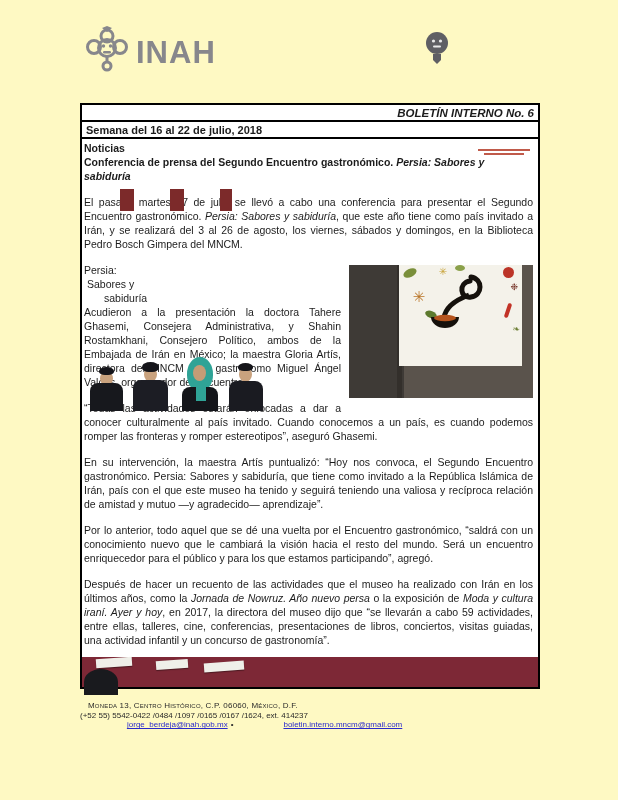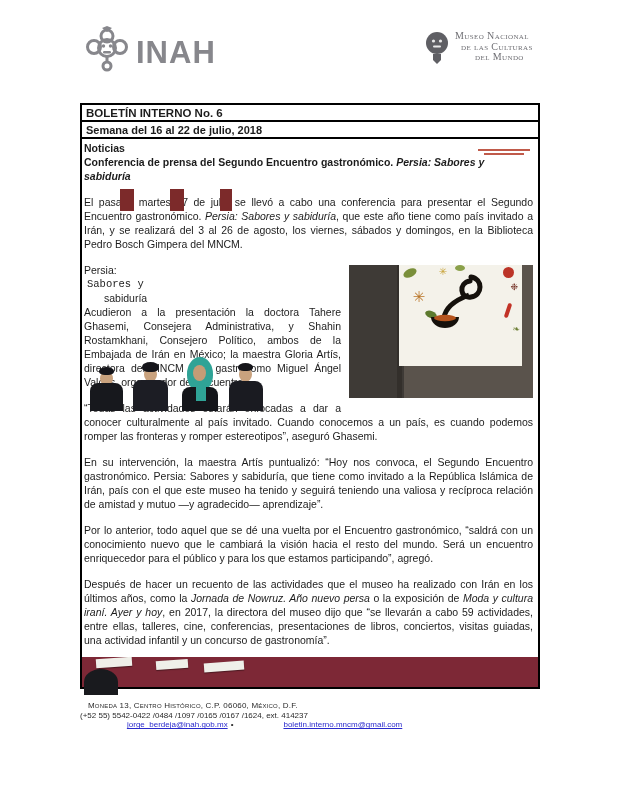--- a/index.html
+++ b/index.html
@@ -1,33 +1,33 @@
 <!DOCTYPE html>
 <html><head>
 <meta charset="utf-8">
 <style>
   * { margin:0; padding:0; box-sizing:border-box; }
   html,body { background:#e8e8e8; }
   .page {
-    position:relative; width:618px; height:800px; background:#ffffff;
+    position:relative; width:618px; height:800px; background:#fef9c3;
     margin:0 auto; overflow:hidden;
     font-family:"Liberation Sans", sans-serif; color:#1c1c1c;
   }
 
   
   .inah-logo { position:absolute; left:84px; top:26px; display:flex; align-items:center; gap:6px; }
   .inah-word { font-size:31px; font-weight:bold; color:#87878c; letter-spacing:1px; line-height:1; }
   .mncm-logo { position:absolute; left:424px; top:31px; display:flex; align-items:flex-start; gap:5px; }
   .mncm-text { font-family:"Liberation Serif", serif; font-variant:small-caps; color:#6e6e73; font-size:10px; line-height:10.5px; letter-spacing:0.4px; }
   .mncm-text .l2 { margin-left:6px; }
   .mncm-text .l3 { margin-left:20px; }
 
   
   .doc-table { position:absolute; left:80px; top:103px; width:460px; border:2px solid #000; background:#fff; }
-  .row-title { border-bottom:2px solid #000; text-align:left; font-weight:bold; font-size:11.5px; padding:2px 4px 1px; }
+  .row-title { border-bottom:2px solid #000; text-align:right; font-weight:bold; font-size:11.5px; padding:2px 4px 1px;font-style:italic; }
   .row-week  { border-bottom:2px solid #000; font-weight:bold; font-size:11px; padding:2px 4px 1px; }
   .row-body  { padding:2px 5px 0 2px; height:548px; overflow:hidden; font-size:10.5px; line-height:14px; text-align:justify; }
   .sec-head  { font-weight:bold; text-align:left; }
   .art-title { font-weight:bold; text-align:left; }
   .row-body p { margin-top:12px; }
   .it { font-style:italic; }
 
   
   .photo {
     float:right; width:184px; height:133px; margin:2px 0 6px 8px;
@@ -91,25 +91,20 @@
   <div class="mncm-logo">
     <span>
       <svg width="26" height="34" viewBox="0 0 26 34">
         <circle cx="13" cy="12" r="11" fill="#5f5f64"></circle>
         <circle cx="9.5" cy="10" r="1.6" fill="#e9e9e9"></circle>
         <circle cx="16.5" cy="10" r="1.6" fill="#e9e9e9"></circle>
         <rect x="9" y="14.5" width="8" height="2" rx="1" fill="#e9e9e9"></rect>
         <path d="M9 23 h8 v6 l-4 4 l-4 -4 z" fill="#5f5f64"></path>
       </svg>
     </span>
-    <span class="mncm-text">
-      <div class="l1">Museo Nacional</div>
-      <div class="l2">de las Culturas</div>
-      <div class="l3">del Mundo</div>
-    </span>
   </div>
 
   <div class="doc-table">
     <div class="row-title">BOLETÍN INTERNO No. 6</div>
     <div class="row-week">Semana del 16 al 22 de julio, 2018</div>
     <div class="row-body">
       <div class="sec-head">Noticias</div>
       <div class="art-title"><span>Conferencia de prensa del Segundo Encuentro gastronómico. </span><span class="it">Persia: Sabores y sabiduría</span></div>
 
       <p><span>El pasado martes 17 de julio se llevó a cabo una conferencia para presentar el Segundo Encuentro gastronómico. </span><span class="it">Persia: Sabores y sabiduría</span><span>, que este año tiene como país invitado a Irán, y se realizará del 3 al 26 de agosto, los viernes, sábados y domingos, en la Biblioteca Pedro Bosch Gimpera del MNCM.</span></p>
@@ -138,21 +133,21 @@
                 <path d="M4 46 h28 a14 11 0 0 1 -28 0" fill="#15110c"></path>
                 <ellipse cx="18" cy="47" rx="11" ry="3.2" fill="#b5541e"></ellipse>
               </svg>
             </span>
 
             <span class="banner-title">
               </span>
             </span>
           </span>
         </p><div>Persia:</div>
-              <div style="margin-left:3px;font-family:Liberation Mono, monospace;">Sabores y</div>
+              <div style="margin-left:3px;">Sabores y</div>
               <div style="margin-left:20px;">sabiduría</div>
             
             <span class="banner-sub"></span>
             <span class="banner-sub2"></span>
           
 
           
           <span class="chair" style="left:38px; top:84px; width:14px; height:22px;"></span>
           <span class="chair" style="left:88px; top:84px; width:14px; height:22px;"></span>
           <span class="chair" style="left:138px; top:84px; width:12px; height:22px;"></span>

